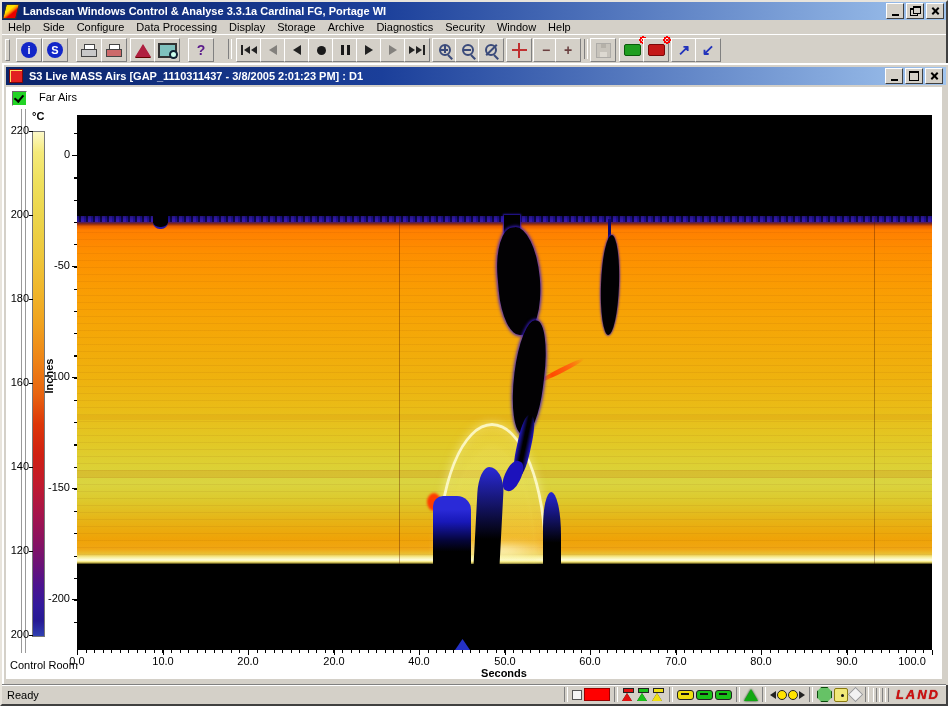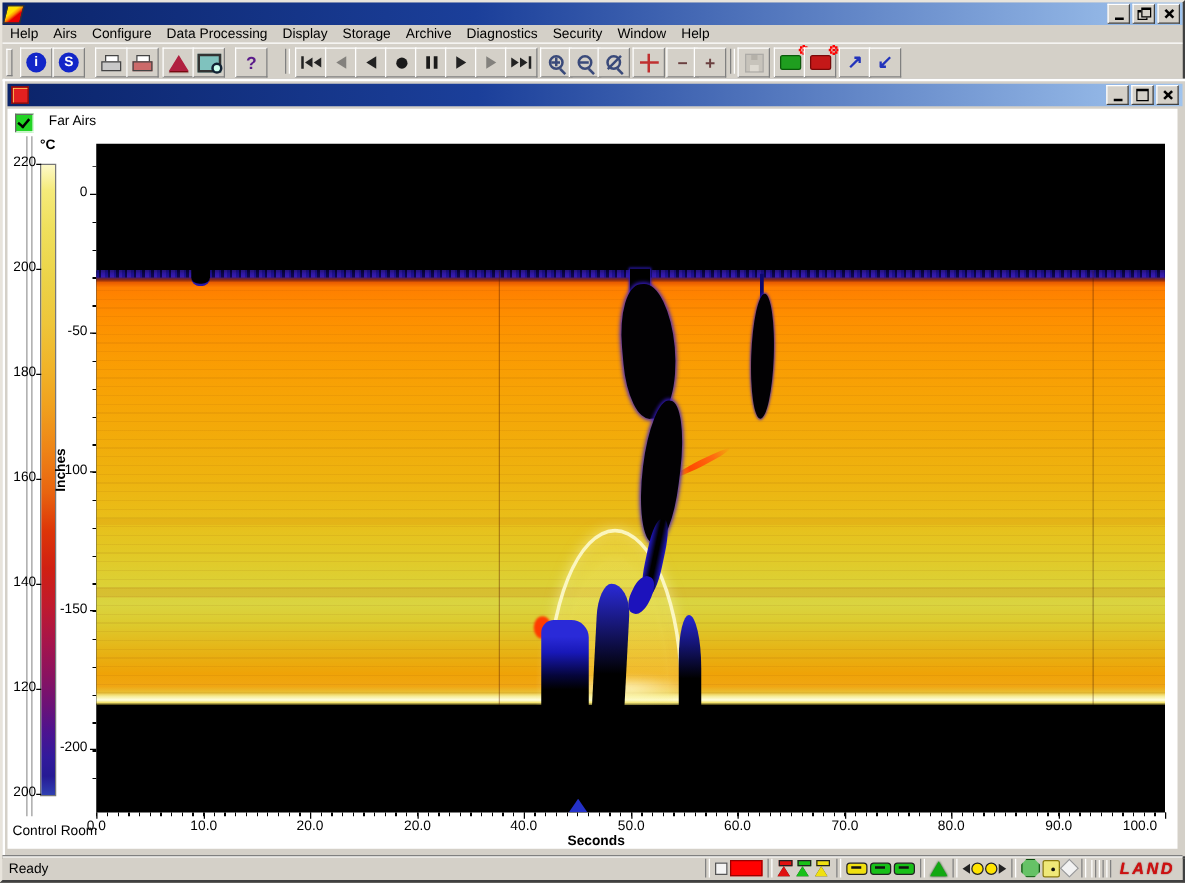--- a/index.html
+++ b/index.html
@@ -157,36 +157,37 @@
     text-shadow:0 0 1px #800;margin:0 4px 0 6px;}
   .lbl{position:absolute;}
 </style>
 </head>
 <body>
 
 <div class="frame"></div>
 
 <div class="titlebar">
   <div class="applogo"></div>
+  <span class="title">Landscan Windows Control &amp; Analyse 3.3.1a  Cardinal FG, Portage WI</span>
   <div class="winbtns">
     <div class="wbtn">
         <i class="ico-min"></i>
       </div>
     <div class="wbtn">
         <i class="ico-restore"></i>
       </div>
     <div class="wbtn">
         <i class="ico-x"></i>
       </div>
   </div>
 </div>
 
 <div class="menubar">
   <span class="menuitem">Help</span>
-  <span class="menuitem">Airs</span>
+  <span class="menuitem">Side</span>
   <span class="menuitem">Configure</span>
   <span class="menuitem">Data Processing</span>
   <span class="menuitem">Display</span>
   <span class="menuitem">Storage</span>
   <span class="menuitem">Archive</span>
   <span class="menuitem">Diagnostics</span>
   <span class="menuitem">Security</span>
   <span class="menuitem">Window</span>
   <span class="menuitem">Help</span>
 </div>
@@ -301,20 +302,21 @@
       <span class="bluearrow">↗</span>
     </div>
   <div class="tbtn" style="left:693px">
       <span class="bluearrow">↙</span>
     </div>
 </div>
 
 <div class="docwin">
   <div class="doctitle">
     <div class="docicon"></div>
+    <span class="title">S3 Live MASS Airs [GAP_1110311437 - 3/8/2005 2:01:23 PM] : D1</span>
     <div class="winbtns">
       <div class="wbtn">
           <i class="ico-min"></i>
         </div>
       <div class="wbtn">
           <i class="ico-max"></i>
         </div>
       <div class="wbtn">
           <i class="ico-x"></i>
         </div>
@@ -409,21 +411,21 @@
     <span class="xlab" style="left:137px;top:568px">10.0</span>
     <span class="xlab" style="left:222px;top:568px">20.0</span>
     <span class="xlab" style="left:308px;top:568px">20.0</span>
     <span class="xlab" style="left:393px;top:568px">40.0</span>
     <span class="xlab" style="left:479px;top:568px">50.0</span>
     <span class="xlab" style="left:564px;top:568px">60.0</span>
     <span class="xlab" style="left:650px;top:568px">70.0</span>
     <span class="xlab" style="left:735px;top:568px">80.0</span>
     <span class="xlab" style="left:821px;top:568px">90.0</span>
     <span class="xlab" style="left:886px;top:568px">100.0</span>
-    <span class="lbl" style="left:448px;top:580px;width:100px;font-weight:bold">Seconds</span>
+    <span class="lbl" style="left:448px;top:580px;width:100px;text-align:center;font-weight:bold">Seconds</span>
     <span class="lbl" style="left:4px;top:572px">Control Room</span>
   </div>
 </div>
 
 <div class="statusbar">
   <span class="statusmsg">Ready</span>
   <div class="sicons">
     <i class="ssep"></i>
     <span class="scell">
         <i class="sq-outline"></i>

